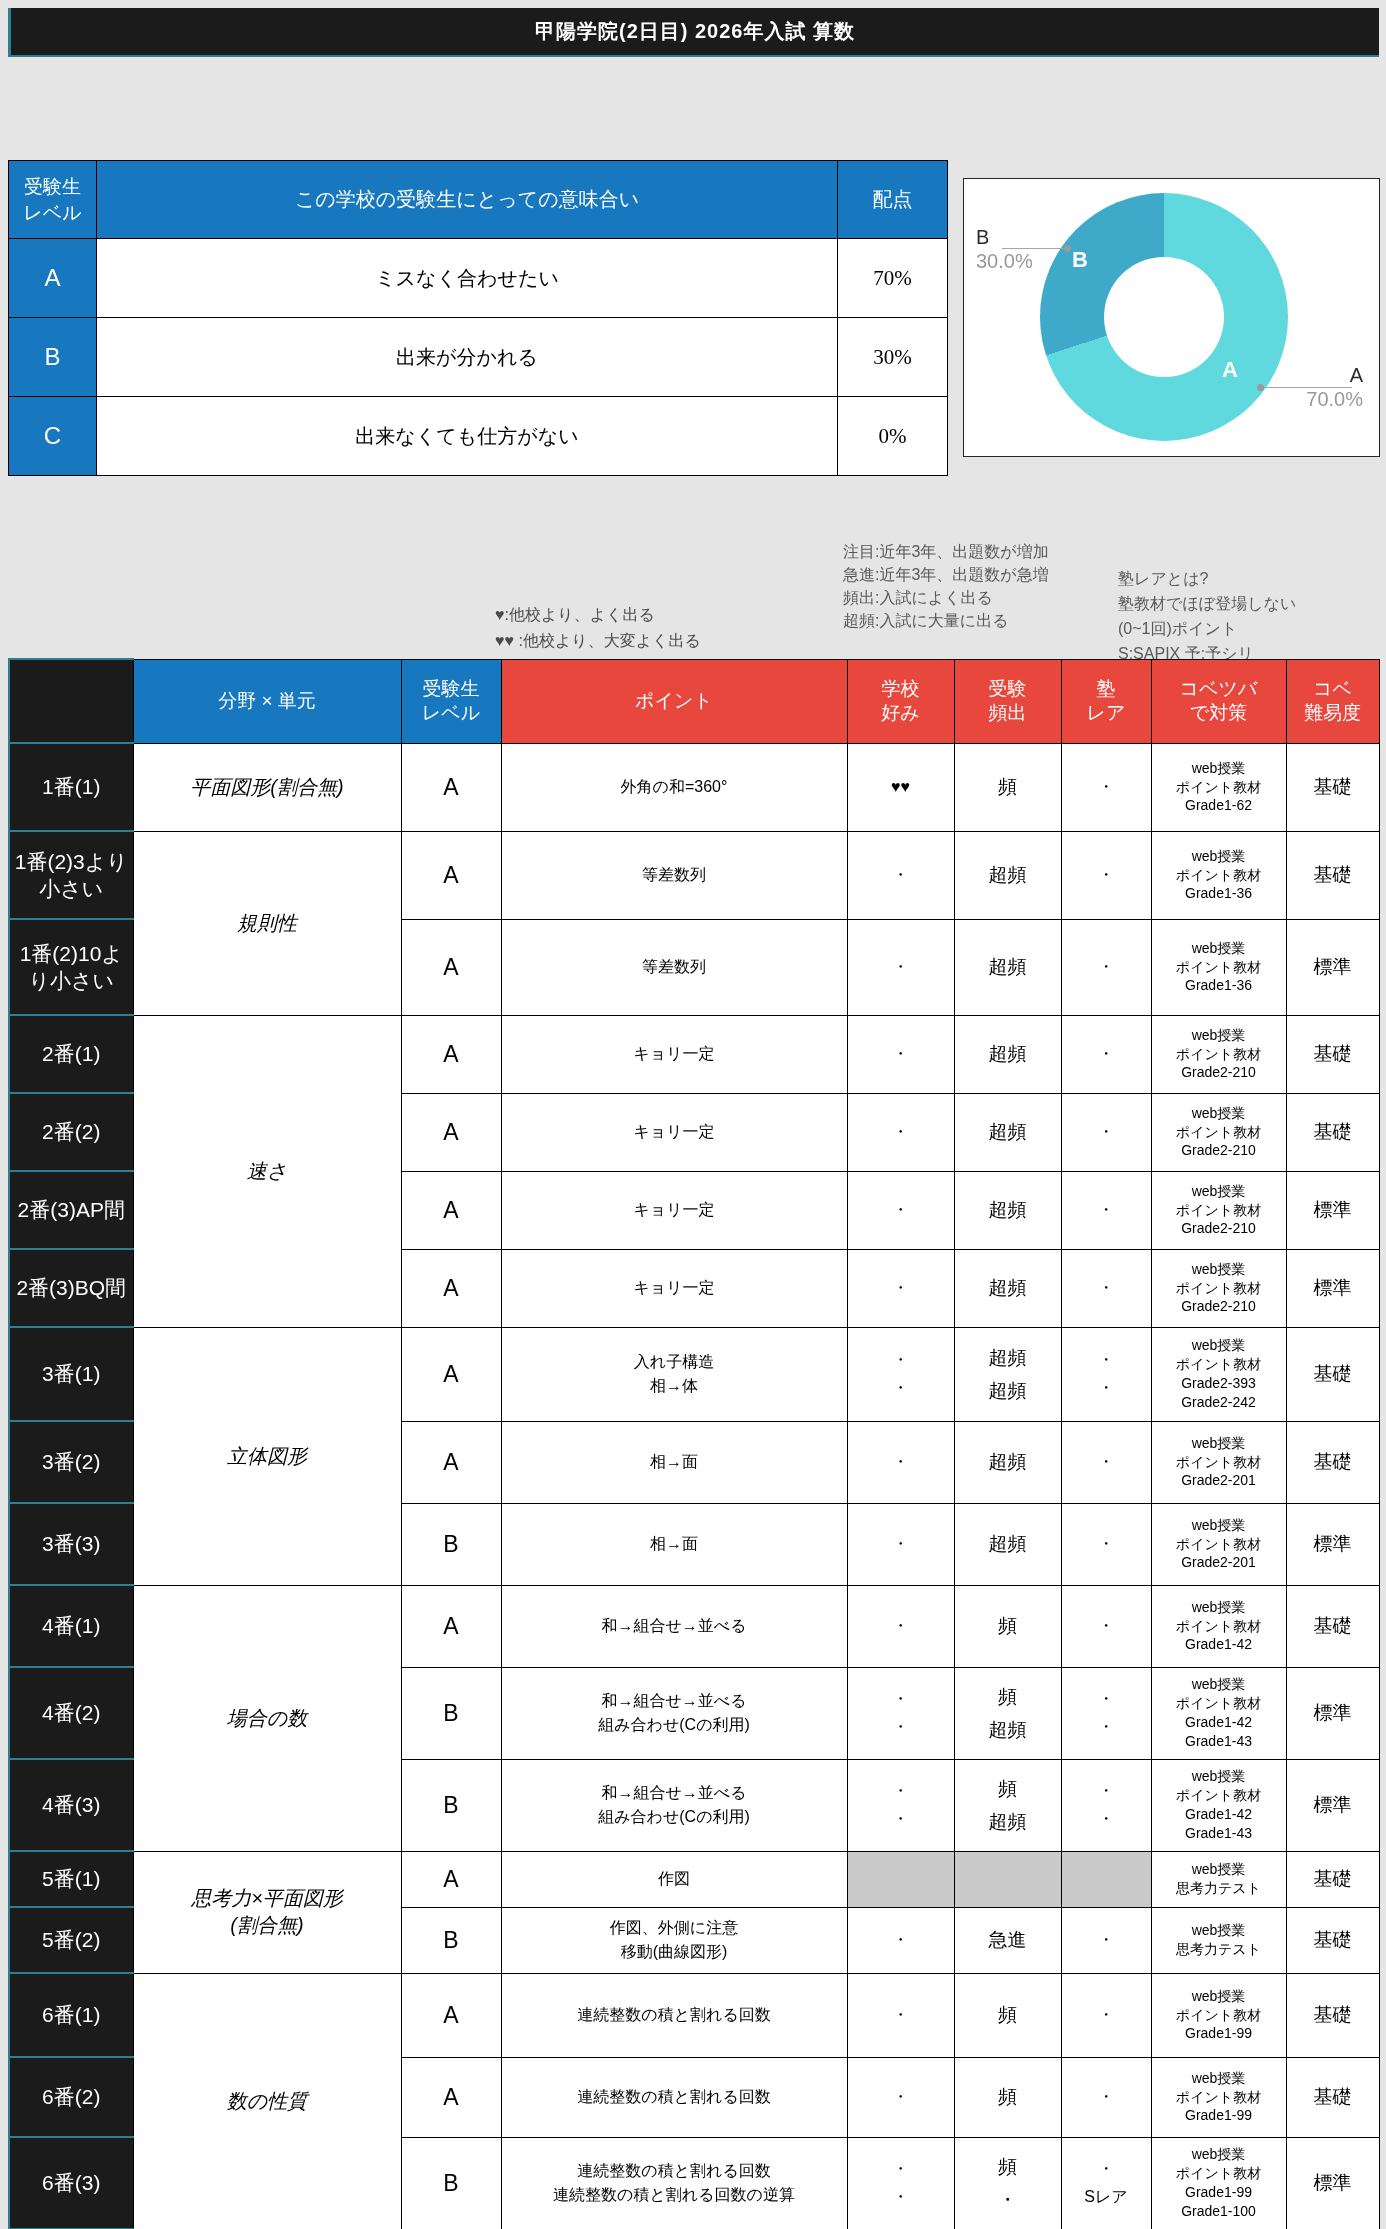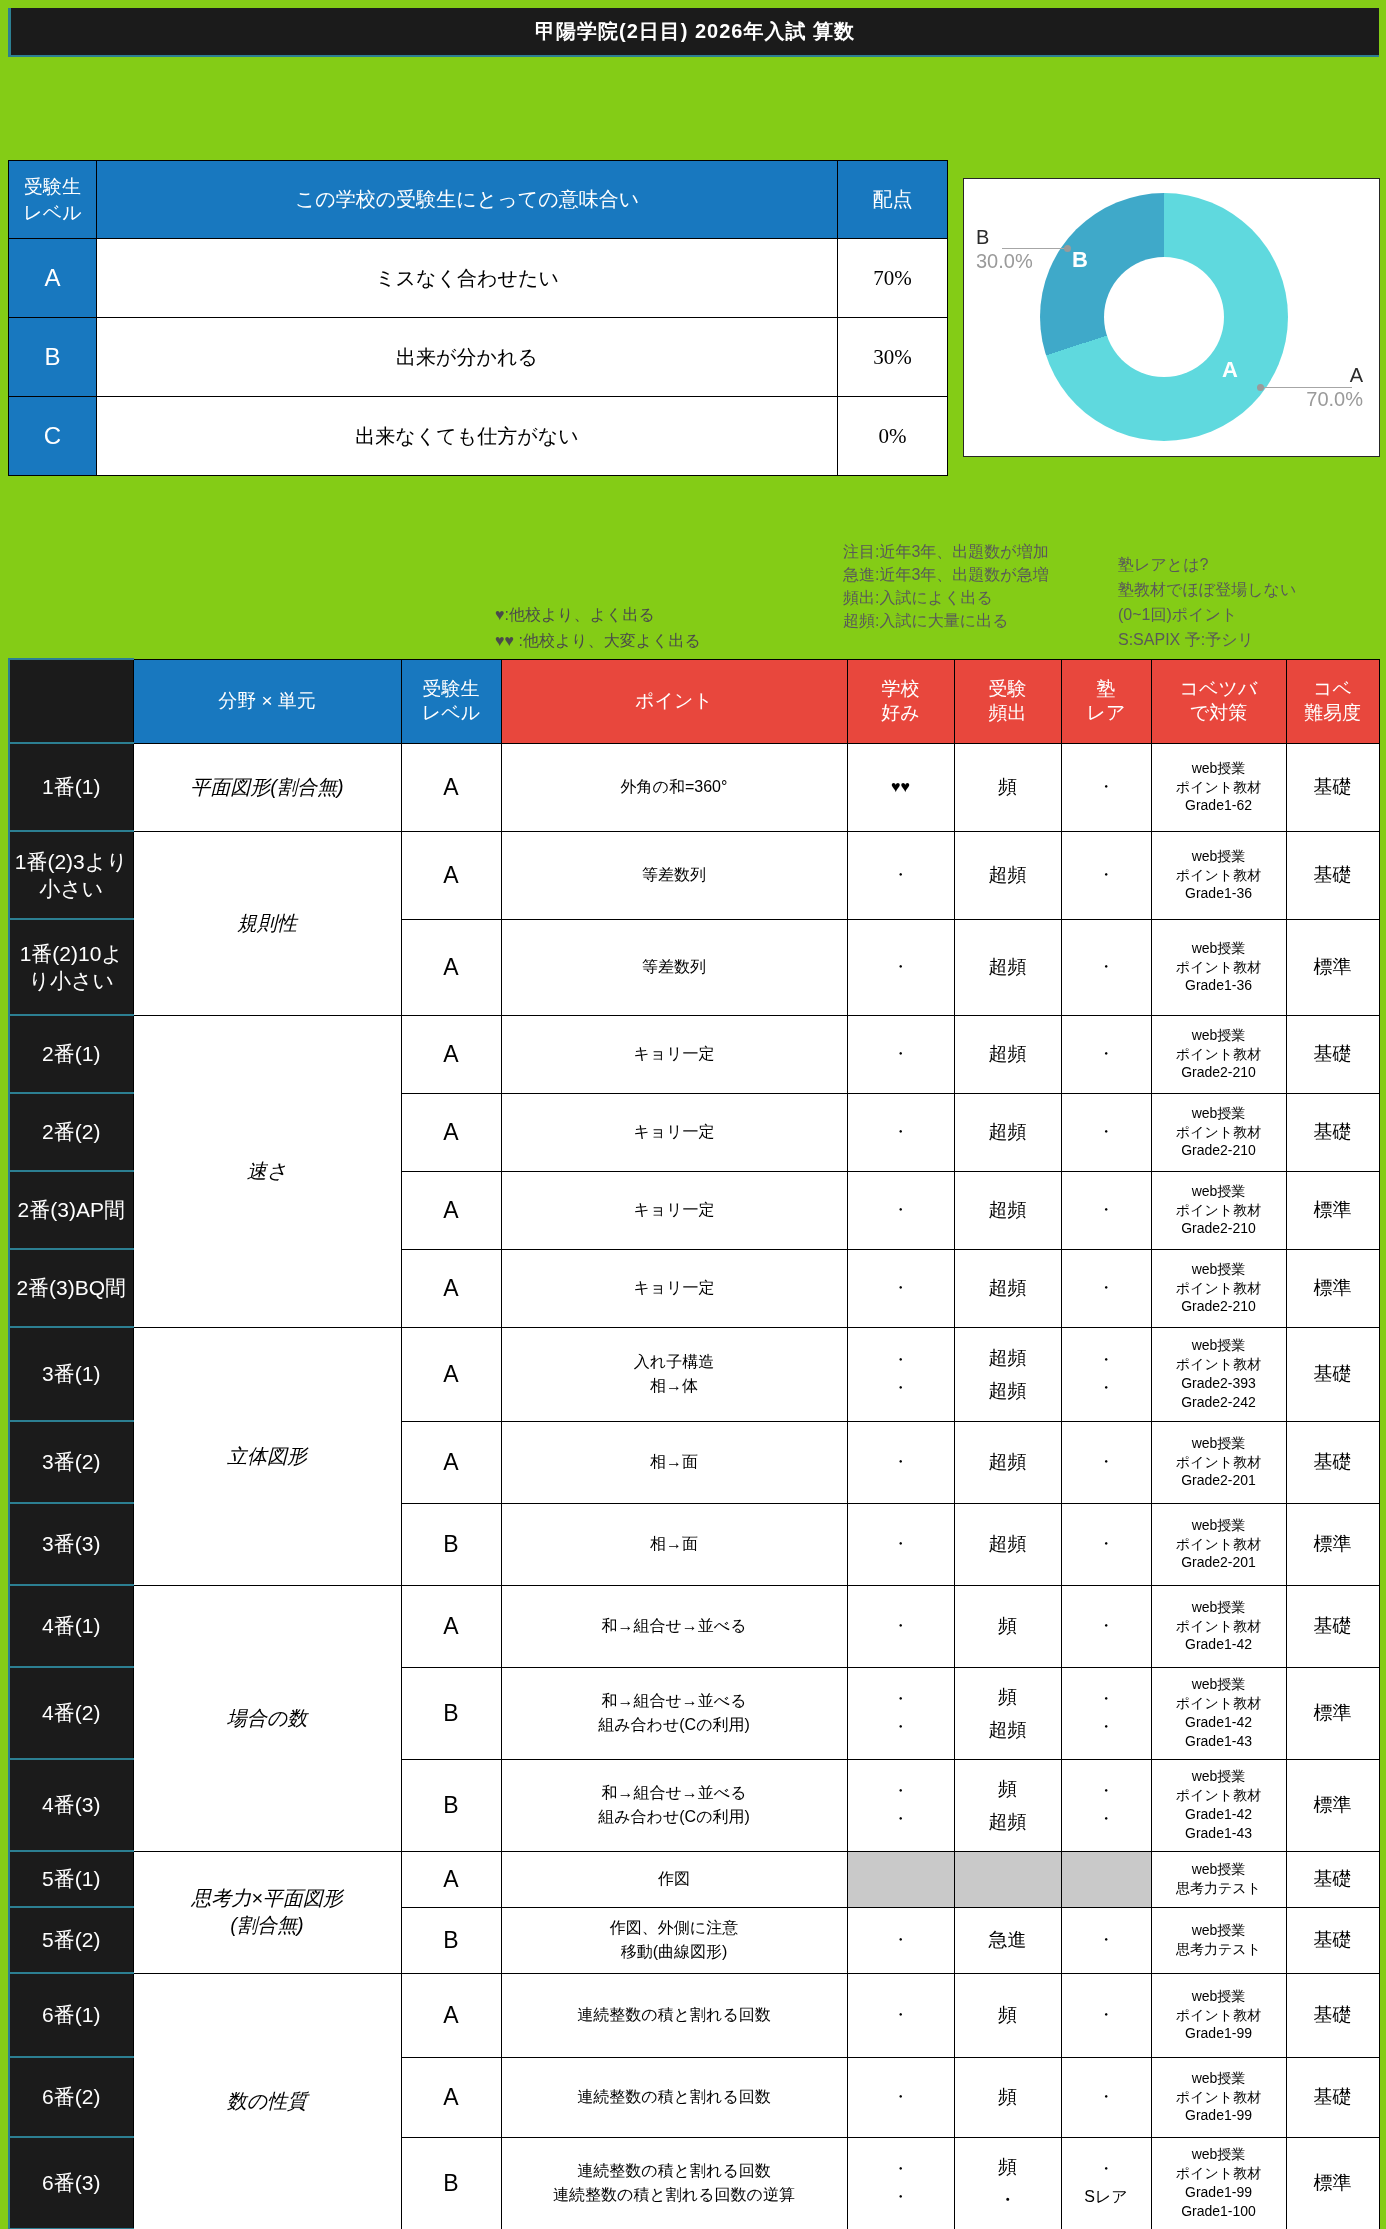--- a/index.html
+++ b/index.html
@@ -1,17 +1,17 @@
 <!DOCTYPE html>
 <html><head>
 <meta charset="utf-8">
 <style>
   html,body{margin:0;padding:0;background:#ffffff;}
   body{font-family:"Liberation Sans","DejaVu Sans",sans-serif;color:#000;}
-  #page{position:relative;width:1386px;height:2229px;background:#84cc16;overflow:hidden;}
+  #page{position:relative;width:1386px;height:2229px;background:#e5e5e5;overflow:hidden;}
 
   
   #titlebar{position:absolute;left:8px;top:8px;width:1368px;height:47px;
     background:#1b1b1b;border-left:3px solid #2c7f92;border-bottom:2px solid #2c7f92;
     display:flex;align-items:center;justify-content:center;}
   #titlebar .t{color:#fff;font-size:20px;font-weight:bold;letter-spacing:1px;}
 
   
   #leveltable{position:absolute;left:8px;top:160px;border-collapse:collapse;table-layout:fixed;}
   #leveltable th,#leveltable td{border:1px solid #000;white-space:pre-line;text-align:center;vertical-align:middle;padding:0 6px;}
@@ -37,21 +37,21 @@
   #leader-b{left:38px;top:69px;width:66px;}
   #leader-a{left:296px;top:208px;width:92px;}
   .ldot{position:absolute;width:7px;height:7px;border-radius:50%;background:#9a9a9a;}
   #dot-b{left:100px;top:66px;}
   #dot-a{left:293px;top:205px;}
 
   
   .note{position:absolute;color:#595959;font-size:16px;white-space:pre-line;}
   #note-hearts{left:495px;top:602px;line-height:26px;color:#4a4a4a;}
   #note-freq{left:843px;top:540px;line-height:23px;}
-  #note-juku{left:1118px;top:552px;line-height:25px;}
+  #note-juku{left:1118px;top:566px;line-height:25px;}
 
   
   #maintable{position:absolute;left:8px;top:658px;border-collapse:collapse;table-layout:fixed;}
   #maintable th,#maintable td{border:1px solid #000;white-space:pre-line;text-align:center;vertical-align:middle;padding:2px 3px;overflow:hidden;}
   #maintable th{font-weight:normal;font-size:19px;line-height:1.25;}
   #maintable .dark{background:#1b1b1b;color:#fff;border-top:2px solid #2c7f92;border-bottom:2px solid #2c7f92;border-left:2px solid #2c7f92;border-right:1px solid #000;}
   #maintable .blue{background:#1878bf;color:#fff;}
   #maintable .red{background:#e8473d;color:#fff;}
   #maintable .lbl{font-size:21px;line-height:1.3;}
   #maintable .fld{font-size:20px;background:#fff;font-style:italic;}

